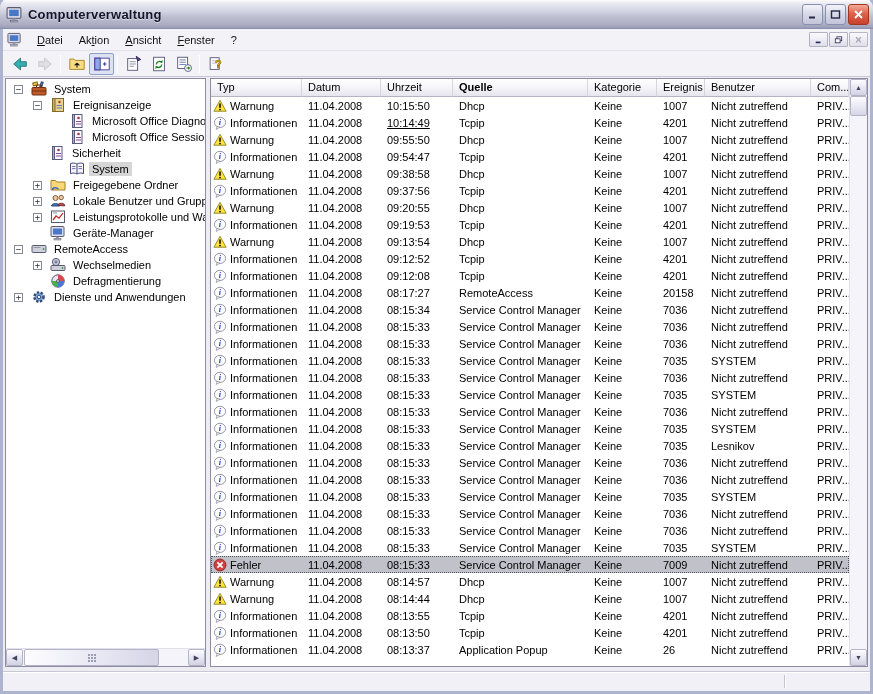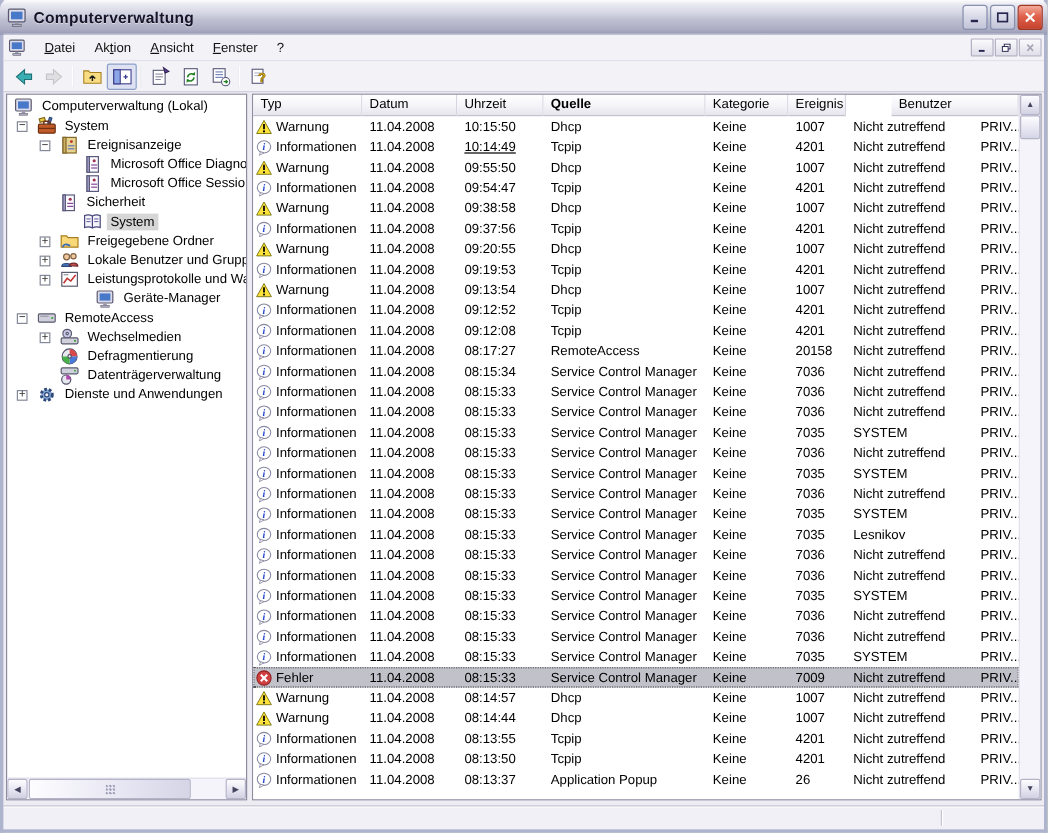--- a/index.html
+++ b/index.html
@@ -262,31 +262,20 @@
           </svg>
         </span>
       </span>
     </div>
 
   <div class="content">
 
     <div class="panel tree-panel">
       <div class="tree-view" id="tree">
           <div class="tree-row" style="padding-left: 6px;">
-            <span class="tree-icon">
-              <svg viewBox="0 0 16 16">
-                <rect x="1" y="1.5" width="13" height="10" rx="1" fill="#DCDCEC" stroke="#5A5A6E"></rect>
-                <rect x="3" y="3.5" width="9" height="6" fill="#4878C8"></rect>
-                <rect x="6" y="11.8" width="3" height="1.6" fill="#9A9AAC"></rect>
-                <rect x="4" y="13.4" width="7" height="1.6" fill="#B4B4C4" stroke="#5A5A6E" stroke-width="0.5"></rect>
-              </svg>
-            </span>
-            <span class="tree-label">Computerverwaltung (Lokal)</span>
-          </div>
-          <div class="tree-row" style="padding-left: 6px;">
             <span class="expander-slot">
               <span class="expander">−</span>
             </span>
             <span class="tree-icon">
               <svg viewBox="0 0 16 16">
                 <rect x="2" y="1.5" width="4.5" height="3" fill="#E8C840" stroke="#806818" transform="rotate(-14 4 3)"></rect>
                 <rect x="9.5" y="1" width="2" height="5" fill="#5878B8" stroke="#2E4878" transform="rotate(18 10.5 3.5)"></rect>
                 <rect x="1" y="6.5" width="14" height="7.5" rx="1" fill="#C05A28" stroke="#6E3010"></rect>
                 <path d="M5.5 6.5 V5 a1 1 0 0 1 1-1 h3 a1 1 0 0 1 1 1 v1.5" fill="none" stroke="#6E3010" stroke-width="1.2"></path>
                 <rect x="1" y="9.5" width="14" height="1" fill="#6E3010"></rect>
@@ -394,21 +383,21 @@
             </span>
             <span class="tree-icon">
               <svg viewBox="0 0 16 16">
                 <rect x="1.5" y="2" width="13" height="11.5" fill="#FFFFFF" stroke="#5A5A6E"></rect>
                 <path d="M3 11 L6 7 L9 9.2 L13 4.2" fill="none" stroke="#C03030" stroke-width="1.3"></path>
                 <rect x="3" y="3.5" width="4" height="0.9" fill="#8888A0"></rect>
               </svg>
             </span>
             <span class="tree-label">Leistungsprotokolle und Warnungen</span>
           </div>
-          <div class="tree-row" style="padding-left: 25px; margin-left: 30px;">
+          <div class="tree-row" style="padding-left: 25px;">
             <span class="expander-slot"></span>
             <span class="tree-icon">
               <svg viewBox="0 0 16 16">
                 <rect x="1" y="1.5" width="13" height="10" rx="1" fill="#DCDCEC" stroke="#5A5A6E"></rect>
                 <rect x="3" y="3.5" width="9" height="6" fill="#4878C8"></rect>
                 <rect x="6" y="11.8" width="3" height="1.6" fill="#9A9AAC"></rect>
                 <rect x="4" y="13.4" width="7" height="1.6" fill="#B4B4C4" stroke="#5A5A6E" stroke-width="0.5"></rect>
               </svg>
             </span>
             <span class="tree-label">Geräte-Manager</span>
@@ -445,32 +434,20 @@
             <span class="tree-icon">
               <svg viewBox="0 0 16 16">
                 <circle cx="8" cy="8" r="6.2" fill="#E8E8F0" stroke="#50506A"></circle>
                 <path d="M8 1.8 A6.2 6.2 0 0 1 14.2 8 L8 8 Z" fill="#D84848"></path>
                 <path d="M14.2 8 A6.2 6.2 0 0 1 8 14.2 L8 8 Z" fill="#4878D8"></path>
                 <path d="M8 14.2 A6.2 6.2 0 0 1 1.8 8 L8 8 Z" fill="#48B048"></path>
                 <circle cx="8" cy="8" r="1.4" fill="#fff" stroke="#50506A"></circle>
               </svg>
             </span>
             <span class="tree-label">Defragmentierung</span>
-          </div>
-          <div class="tree-row" style="padding-left: 25px;">
-            <span class="expander-slot"></span>
-            <span class="tree-icon">
-              <svg viewBox="0 0 16 16">
-                <rect x="1" y="1.5" width="14" height="5" rx="1" fill="#D0D0DC" stroke="#5A5A6E"></rect>
-                <circle cx="12.5" cy="4" r="0.8" fill="#38A038"></circle>
-                <circle cx="5.2" cy="11.3" r="3.8" fill="#E8E8F0" stroke="#50506A"></circle>
-                <path d="M5.2 7.5 A3.8 3.8 0 0 1 9 11.3 L5.2 11.3 Z" fill="#B048B0"></path>
-              </svg>
-            </span>
-            <span class="tree-label">Datenträgerverwaltung</span>
           </div>
           <div class="tree-row" style="padding-left: 6px;">
             <span class="expander-slot">
               <span class="expander">+</span>
             </span>
             <span class="tree-icon">
               <svg viewBox="0 0 16 16">
                 <circle cx="8" cy="8" r="4.6" fill="#88A8D8" stroke="#2E4878" stroke-width="2.4" stroke-dasharray="2.2 1.6"></circle>
                 <circle cx="8" cy="8" r="1.8" fill="#F4F4FA" stroke="#2E4878"></circle>
               </svg>
@@ -491,21 +468,21 @@
 
     <div class="panel list-panel">
       <div class="list-main">
         <div class="list-header" id="list-header">
             <div class="hcell" style="width: 91px; flex: 0 0 91px;">Typ</div>
             <div class="hcell" style="width: 79px; flex: 0 0 79px;">Datum</div>
             <div class="hcell" style="width: 72px; flex: 0 0 72px;">Uhrzeit</div>
             <div class="hcell" style="width: 135px; flex: 0 0 135px; font-weight: bold;">Quelle</div>
             <div class="hcell" style="width: 69px; flex: 0 0 69px;">Kategorie</div>
             <div class="hcell" style="width: 48px; flex: 0 0 48px;">Ereignis</div>
-            <div class="hcell" style="width: 106px; flex: 0 0 106px; margin-left: 38px;">Benutzer</div>
+            <div class="hcell" style="width: 106px; flex: 0 0 106px;">Benutzer</div>
             <div class="hcell" style="width: 38px; flex: 0 0 38px;">Com...</div>
           </div>
         <div class="list-rows" id="list-rows">
             <div class="lrow">
               <div class="lcell typ" style="width: 91px; flex: 0 0 91px;">
                 <span class="row-icon">
                   <svg viewBox="0 0 16 16">
                     <path d="M8 1.5 L15 14 H1 Z" fill="#FFE33C" stroke="#6A6A00" stroke-width="0.8"></path>
                     <path d="M8 5 v5" stroke="#000" stroke-width="1.7"></path>
                     <circle cx="8" cy="12" r="1" fill="#000"></circle>

